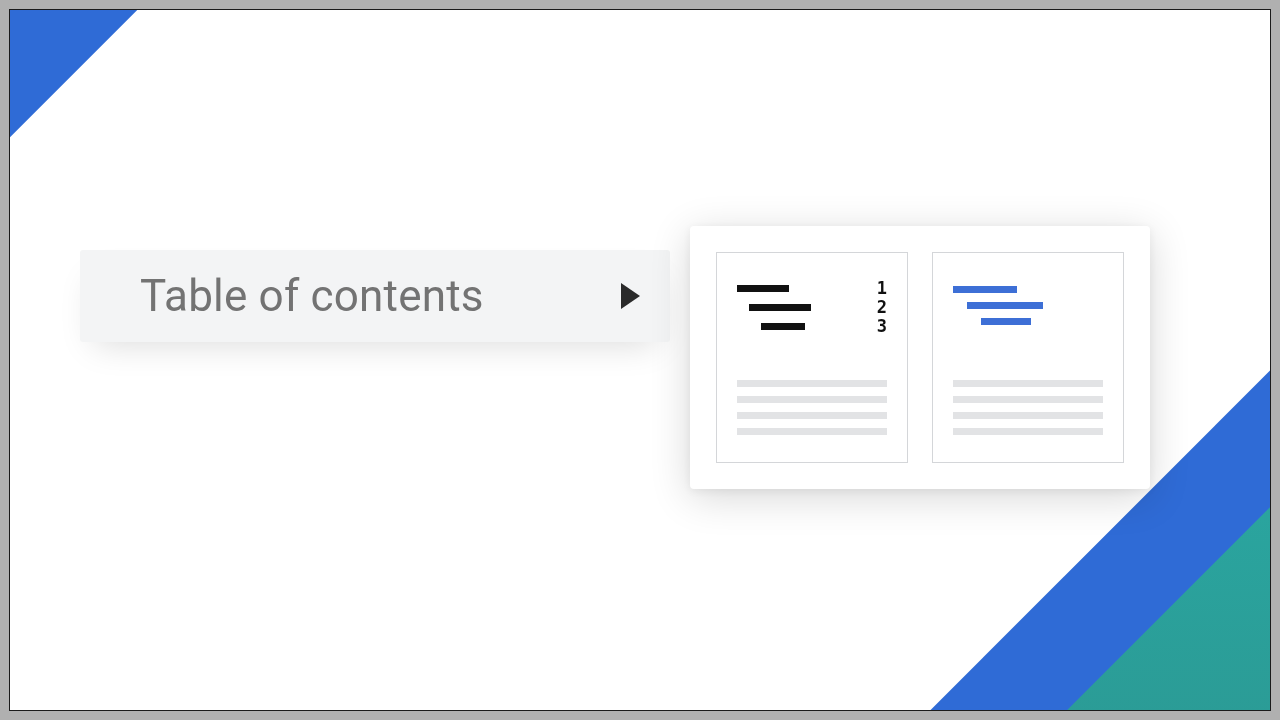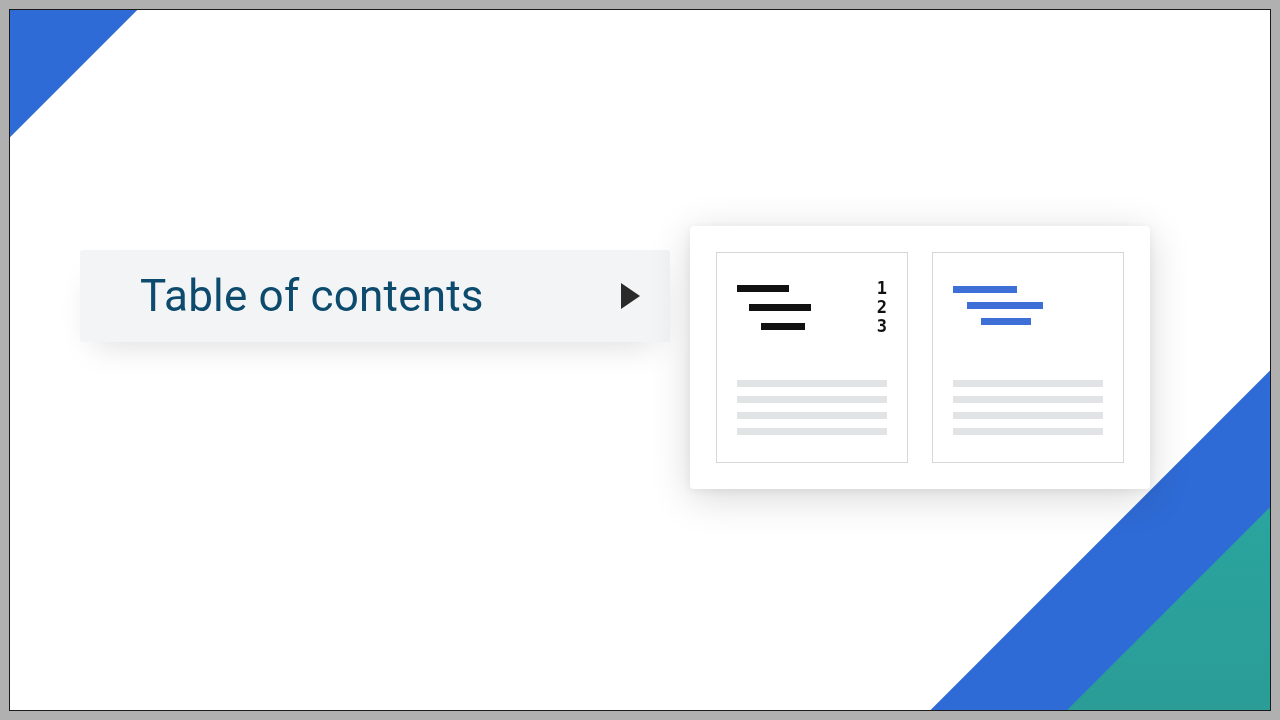--- a/index.html
+++ b/index.html
@@ -55,21 +55,21 @@
       width: 590px;
       background: #f3f4f5;
       border-radius: 3px;
       display: flex;
       align-items: center;
       padding: 0 30px 0 60px;
       box-shadow: 0 16px 34px -14px rgba(0,0,0,.15);
     }
     .menu-label {
       font-size: 44px;
-      color: #0c4a6e;
+      color: #737373;
       letter-spacing: .2px;
       flex: 1;
     }
     .menu-arrow {
       width: 0; height: 0;
       border-top: 13px solid transparent;
       border-bottom: 13px solid transparent;
       border-left: 19px solid #2a2a2a;
     }
 

